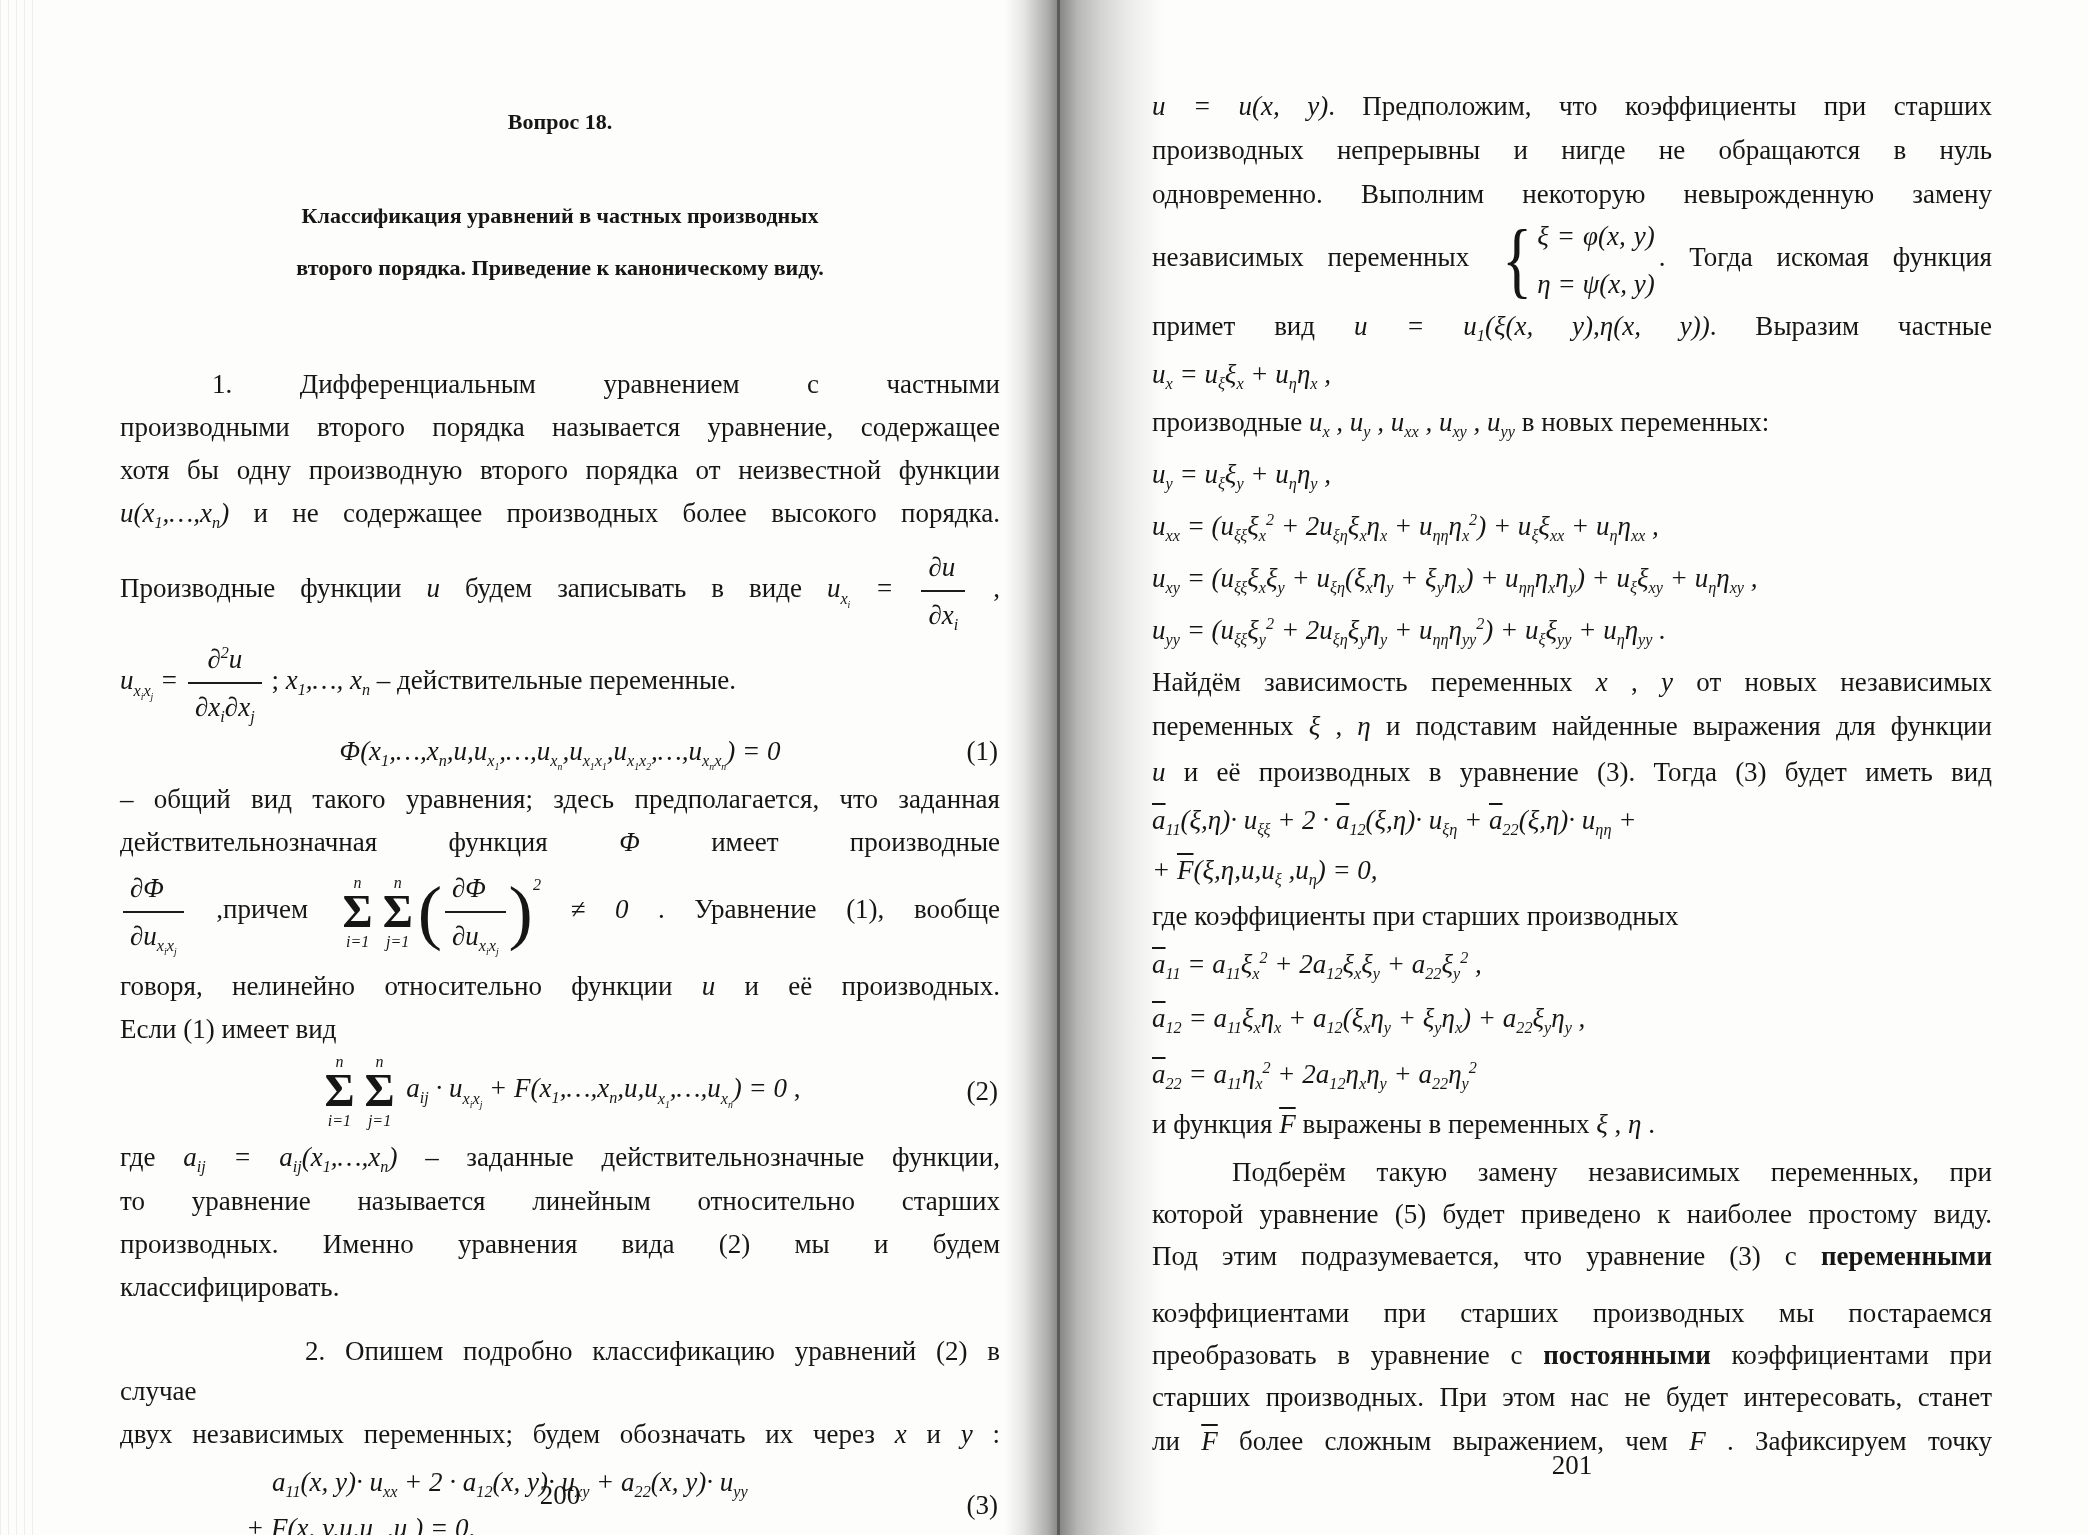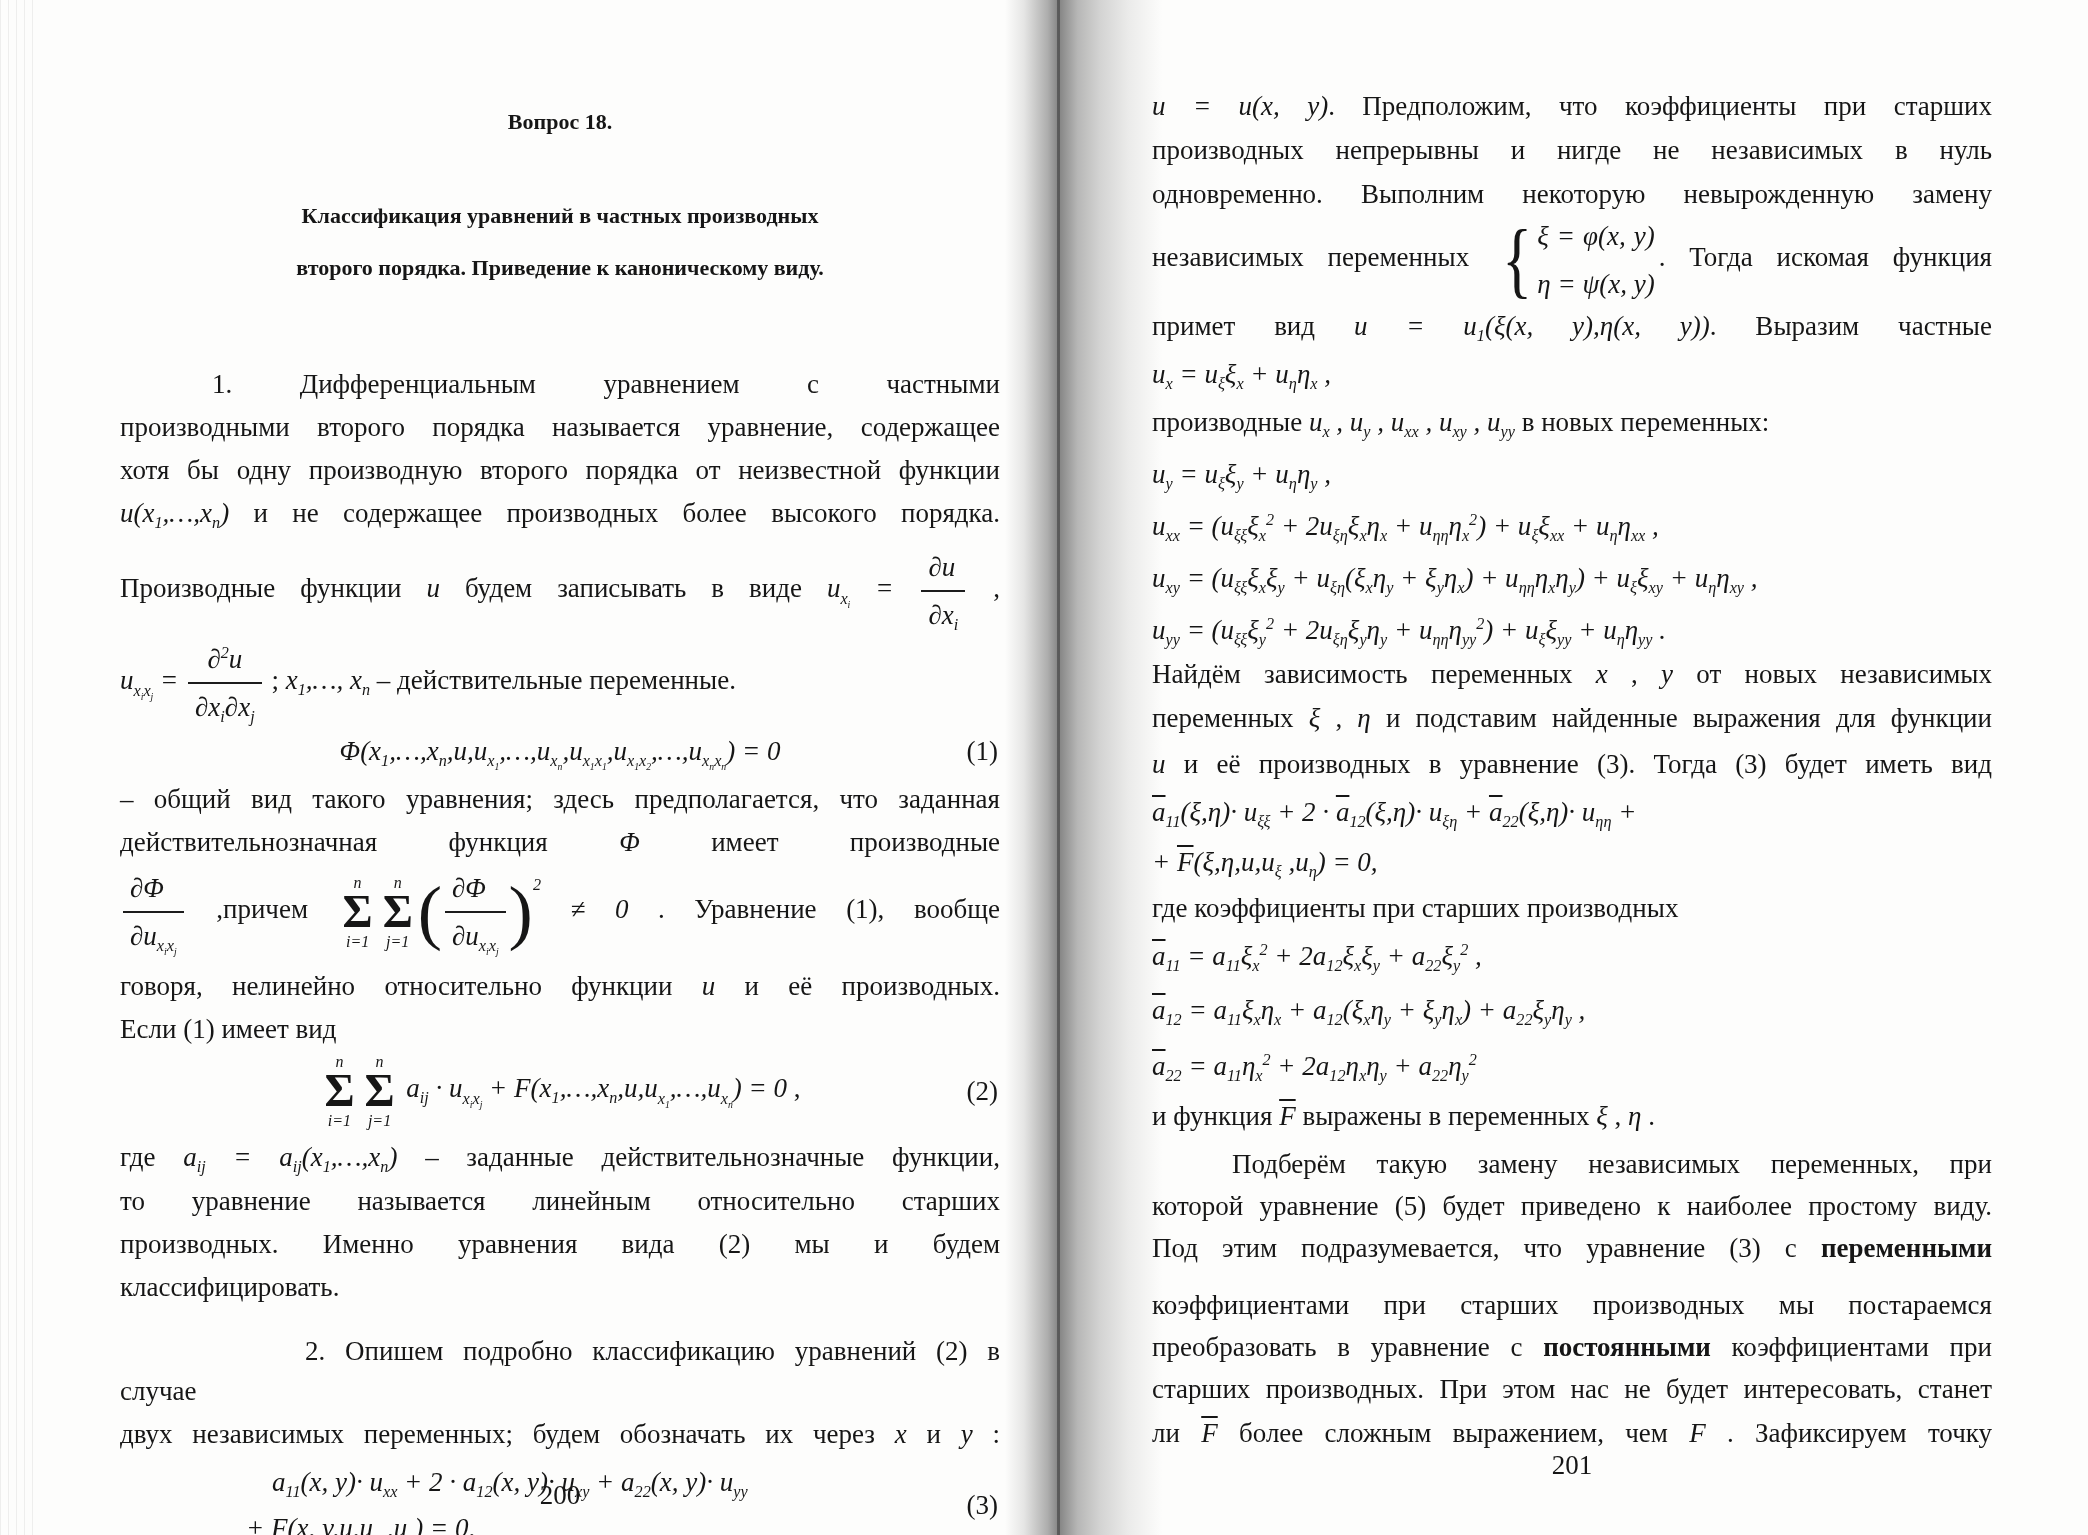--- a/index.html
+++ b/index.html
@@ -103,37 +103,37 @@
         <div class="bl f3l2"><span class="m">+ F(x, y,u,u<sub>x</sub> ,u<sub>y</sub>) = 0,</span></div>
         <span class="eqnum">(3)</span>
       </div>
     </div>
 
   <div class="gutter"></div>
 
   <div class="page page-right" id="rightPage">
     <div class="pagenum pn-right">201</div>
   <div class="bl j" style="margin-top: 86px;"><span class="m">u = u(x, y)</span>.  Предположим, что коэффициенты при старших</div>
-      <div class="bl j" style="margin-top: 4px;">производных непрерывны и нигде не независимых в нуль</div>
+      <div class="bl j" style="margin-top: 4px;">производных непрерывны и нигде не обращаются в нуль</div>
       <div class="bl j" style="margin-top: 4px;">одновременно. Выполним некоторую невырожденную замену</div>
       <div class="bl j" style="margin-top: 2px;">независимых переменных  <span class="m"><span class="cases">
             <span class="cbrace">{</span>
             <span class="crows">
               <span>ξ = φ(x, y)</span>
               <span>η = ψ(x, y)</span>
             </span>
           </span></span>. Тогда искомая функция</div>
       <div class="bl j" style="margin-top: 2px;">примет вид <span class="m">u = u<sub>1</sub>(ξ(x, y),η(x, y))</span>. Выразим частные</div>
       <div class="bl " style="margin-top: 8px;"><span class="m">u<sub>x</sub> = u<sub>ξ</sub>ξ<sub>x</sub> + u<sub>η</sub>η<sub>x</sub> ,</span></div>
       <div class="bl " style="margin-top: 8px;">производные <span class="m">u<sub>x</sub> , u<sub>y</sub> , u<sub>xx</sub> , u<sub>xy</sub> , u<sub>yy</sub></span> в новых переменных:</div>
       <div class="bl " style="margin-top: 12px;"><span class="m">u<sub>y</sub> = u<sub>ξ</sub>ξ<sub>y</sub> + u<sub>η</sub>η<sub>y</sub> ,</span></div>
       <div class="bl " style="margin-top: 12px;"><span class="m">u<sub>xx</sub> = (u<sub>ξξ</sub>ξ<sub>x</sub><sup>2</sup> + 2u<sub>ξη</sub>ξ<sub>x</sub>η<sub>x</sub> + u<sub>ηη</sub>η<sub>x</sub><sup>2</sup>) + u<sub>ξ</sub>ξ<sub>xx</sub> + u<sub>η</sub>η<sub>xx</sub> ,</span></div>
       <div class="bl " style="margin-top: 12px;"><span class="m">u<sub>xy</sub> = (u<sub>ξξ</sub>ξ<sub>x</sub>ξ<sub>y</sub> + u<sub>ξη</sub>(ξ<sub>x</sub>η<sub>y</sub> + ξ<sub>y</sub>η<sub>x</sub>) + u<sub>ηη</sub>η<sub>x</sub>η<sub>y</sub>) + u<sub>ξ</sub>ξ<sub>xy</sub> + u<sub>η</sub>η<sub>xy</sub> ,</span></div>
       <div class="bl " style="margin-top: 12px;"><span class="m">u<sub>yy</sub> = (u<sub>ξξ</sub>ξ<sub>y</sub><sup>2</sup> + 2u<sub>ξη</sub>ξ<sub>y</sub>η<sub>y</sub> + u<sub>ηη</sub>η<sub>yy</sub><sup>2</sup>) + u<sub>ξ</sub>ξ<sub>yy</sub> + u<sub>η</sub>η<sub>yy</sub> .</span></div>
-      <div class="bl j" style="margin-top: 4px;">Найдём зависимость переменных  <span class="m">x</span> ,  <span class="m">y</span>  от новых независимых</div>
+      <div class="bl j" style="margin-top: 12px;">Найдём зависимость переменных  <span class="m">x</span> ,  <span class="m">y</span>  от новых независимых</div>
       <div class="bl j" style="margin-top: 4px;">переменных  <span class="m">ξ</span> ,  <span class="m">η</span>  и подставим найденные выражения для функции</div>
       <div class="bl j" style="margin-top: 6px;"><span class="m">u</span>  и её производных в уравнение (3). Тогда (3) будет иметь вид</div>
       <div class="bl " style="margin-top: 8px;"><span class="m"><span class="ov">a</span><sub>11</sub>(ξ,η)· u<sub>ξξ</sub> + 2 · <span class="ov">a</span><sub>12</sub>(ξ,η)· u<sub>ξη</sub> + <span class="ov">a</span><sub>22</sub>(ξ,η)· u<sub>ηη</sub> +</span></div>
       <div class="bl " style="margin-top: 10px;"><span class="m">+ <span class="ov">F</span>(ξ,η,u,u<sub>ξ</sub> ,u<sub>η</sub>) = 0,</span></div>
       <div class="bl " style="margin-top: 6px;">где коэффициенты при старших производных</div>
       <div class="bl " style="margin-top: 8px;"><span class="m"><span class="ov">a</span><sub>11</sub> = a<sub>11</sub>ξ<sub>x</sub><sup>2</sup> + 2a<sub>12</sub>ξ<sub>x</sub>ξ<sub>y</sub> + a<sub>22</sub>ξ<sub>y</sub><sup>2</sup> ,</span></div>
       <div class="bl " style="margin-top: 14px;"><span class="m"><span class="ov">a</span><sub>12</sub> = a<sub>11</sub>ξ<sub>x</sub>η<sub>x</sub> + a<sub>12</sub>(ξ<sub>x</sub>η<sub>y</sub> + ξ<sub>y</sub>η<sub>x</sub>) + a<sub>22</sub>ξ<sub>y</sub>η<sub>y</sub> ,</span></div>
       <div class="bl " style="margin-top: 16px;"><span class="m"><span class="ov">a</span><sub>22</sub> = a<sub>11</sub>η<sub>x</sub><sup>2</sup> + 2a<sub>12</sub>η<sub>x</sub>η<sub>y</sub> + a<sub>22</sub>η<sub>y</sub><sup>2</sup></span></div>
       <div class="bl " style="margin-top: 10px;">и функция  <span class="m"><span class="ov">F</span></span>  выражены в переменных  <span class="m">ξ</span> ,  <span class="m">η</span> .</div>
       <div class="bl j ind3" style="margin-top: 8px;">Подберём такую замену независимых переменных, при</div>

